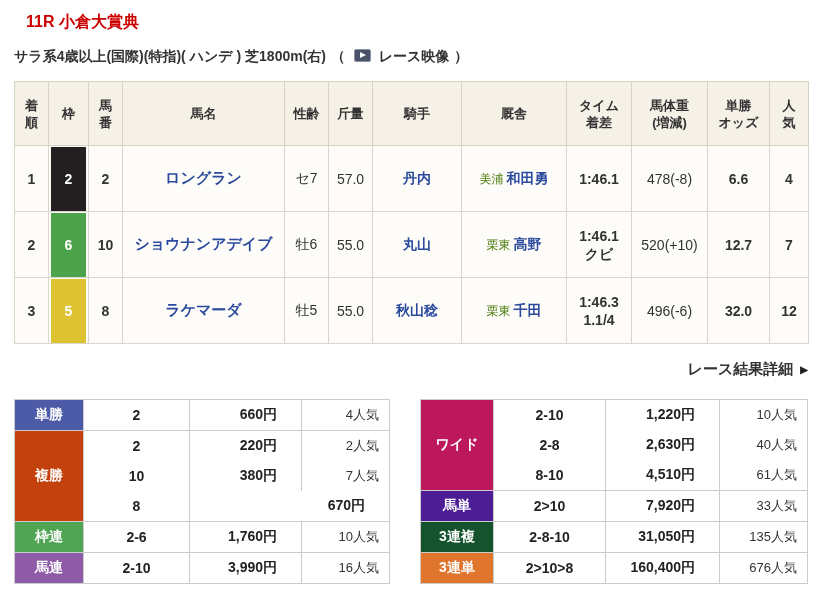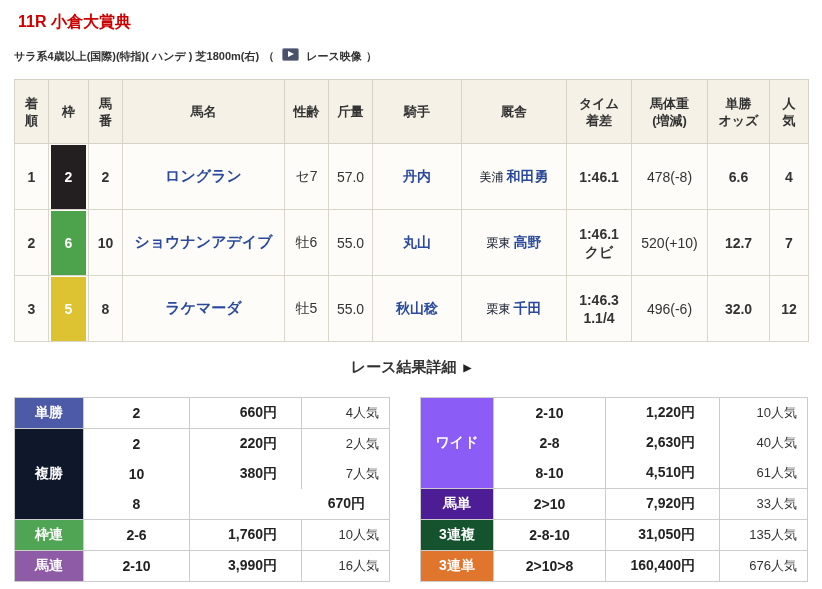--- a/index.html
+++ b/index.html
@@ -2,22 +2,22 @@
 <html><head>
 <meta charset="utf-8">
 <style>
   * { margin:0; padding:0; box-sizing:border-box; }
   body { background:#fff; }
   .page {
     width:822px; height:589px; background:#ffffff;
     font-family:"Liberation Sans", sans-serif;
     color:#333; padding:10px 14px; overflow:hidden;
   }
-  .title { font-size:16px; font-weight:bold; color:#cc0000; margin:2px 0 15px 4px; }
-  .conditions { font-size:11px; font-weight:bold; color:#333; margin-bottom:15px; }
+  .title { font-size:16px; font-weight:bold; color:#cc0000; margin:2px 0 15px 12px; }
+  .conditions { font-size:14px; font-weight:bold; color:#333; margin-bottom:15px; }
   .paren { margin:0 1px; }
   .video-link { text-decoration:none; color:#333; cursor:pointer; }
   .video-icon {
     display:inline-block; width:17px; height:13px; background:#4a5169;
     border:1px solid #8c93a8; border-radius:2px; position:relative;
     vertical-align:-1px; margin:0 4px;
   }
   .video-icon .tri {
     position:absolute; left:5px; top:2px; width:0; height:0;
     border-left:6px solid #ffffff; border-top:3.5px solid transparent;
@@ -39,28 +39,28 @@
   td.c-frame { padding:0; }
   .frame-box { width:100%; height:64px; display:flex; align-items:center; justify-content:center;
     color:#fff; font-weight:bold; font-size:14px; }
   td.c-name { text-align:left; padding-left:13px; }
   td.c-name a, td.c-jockey a, .trainer {
     color:#2b4a9e; font-weight:bold; text-decoration:none; cursor:pointer;
   }
   td.c-name a { font-size:15px; }
   td.c-jockey { text-align:left; padding-left:10px; }
   td.c-stable { text-align:left; padding-left:9px; }
-  .region { color:#0f172a; font-size:12px; margin-right:3px; }
+  .region { color:#4d7c0f; font-size:12px; margin-right:3px; }
   .trainer { font-size:14px; }
   td.c-time { font-weight:bold; color:#222; line-height:18px; }
   .margin-line { font-weight:bold; }
   td.c-bw { color:#555; }
   td.c-odds, td.c-pop { font-weight:bold; color:#222; }
 
-  .detail-row { width:794px; text-align:center; margin:16px 0 20px 0; }
+  .detail-row { width:794px; text-align:right; margin:16px 0 20px 0; }
   .detail-link { font-size:15px; font-weight:bold; color:#333; text-decoration:none; cursor:pointer; }
   .detail-arrow { font-size:10px; margin-left:7px; color:#222; vertical-align:1px; }
 
   
   .payouts { display:flex; gap:30px; }
   .ptable { border:1px solid #cccccc; background:#fff; }
   .ptable.left { width:376px; }
   .ptable.right { width:388px; }
   .pgroup { display:flex; border-top:1px solid #cccccc; }
   .pgroup:first-child { border-top:none; }
@@ -223,21 +223,21 @@
         <div class="plabel" style="background-color: rgb(77, 90, 167);">単勝</div>
         <div class="plines">
           <div class="pline">
             <span class="pcell combo">2</span>
             <span class="pcell amount">660円</span>
             <span class="pcell ninki">4人気</span>
           </div>
         </div>
       </div>
       <div class="pgroup">
-        <div class="plabel" style="background-color: #0f172a;">複勝</div>
+        <div class="plabel" style="background-color: #c2410c;">複勝</div>
         <div class="plines">
           <div class="pline">
             <span class="pcell combo">2</span>
             <span class="pcell amount">220円</span>
             <span class="pcell ninki">2人気</span>
           </div>
           <div class="pline">
             <span class="pcell combo">10</span>
             <span class="pcell amount">380円</span>
             <span class="pcell ninki">7人気</span>
@@ -265,21 +265,21 @@
             <span class="pcell combo">2-10</span>
             <span class="pcell amount">3,990円</span>
             <span class="pcell ninki">16人気</span>
           </div>
         </div>
       </div>
     </div>
 
     <div class="ptable right">
       <div class="pgroup">
-        <div class="plabel" style="background-color: #8b5cf6;">ワイド</div>
+        <div class="plabel" style="background-color: #be185d;">ワイド</div>
         <div class="plines">
           <div class="pline">
             <span class="pcell combo">2-10</span>
             <span class="pcell amount">1,220円</span>
             <span class="pcell ninki">10人気</span>
           </div>
           <div class="pline">
             <span class="pcell combo">2-8</span>
             <span class="pcell amount">2,630円</span>
             <span class="pcell ninki">40人気</span>

